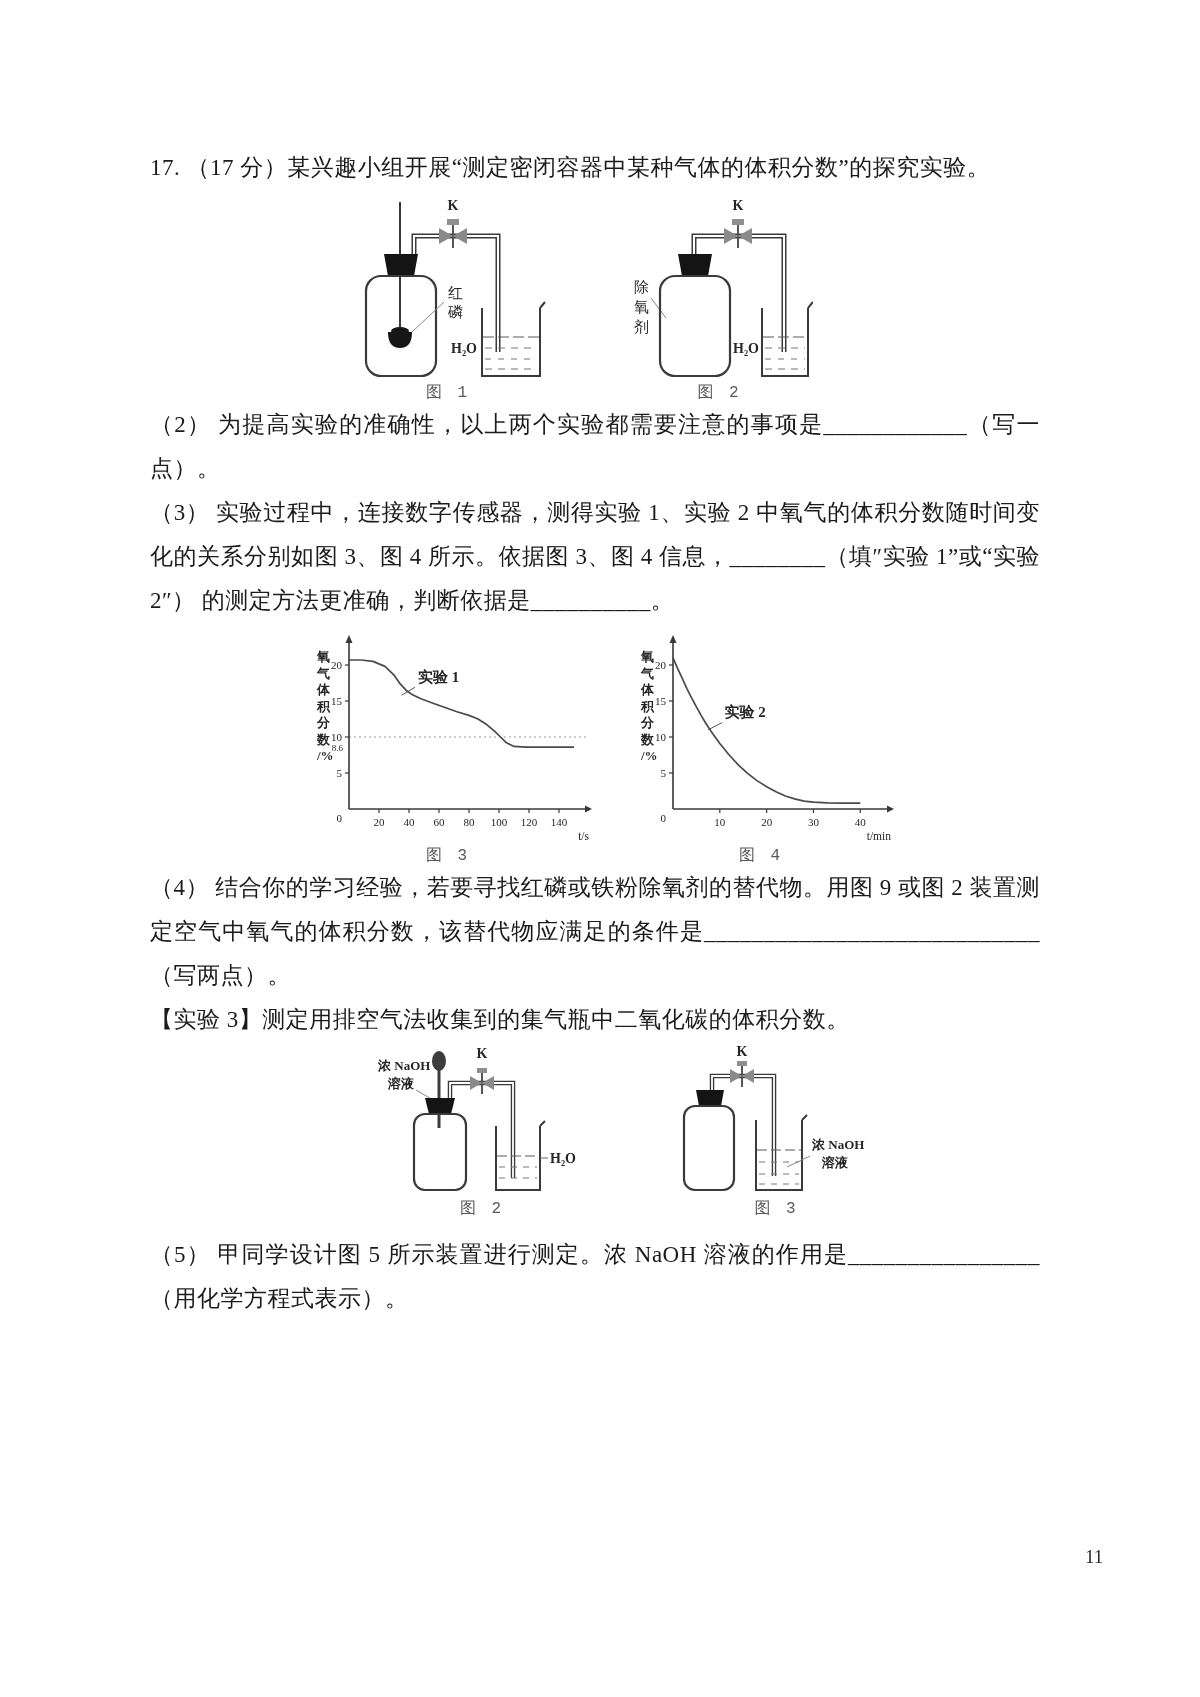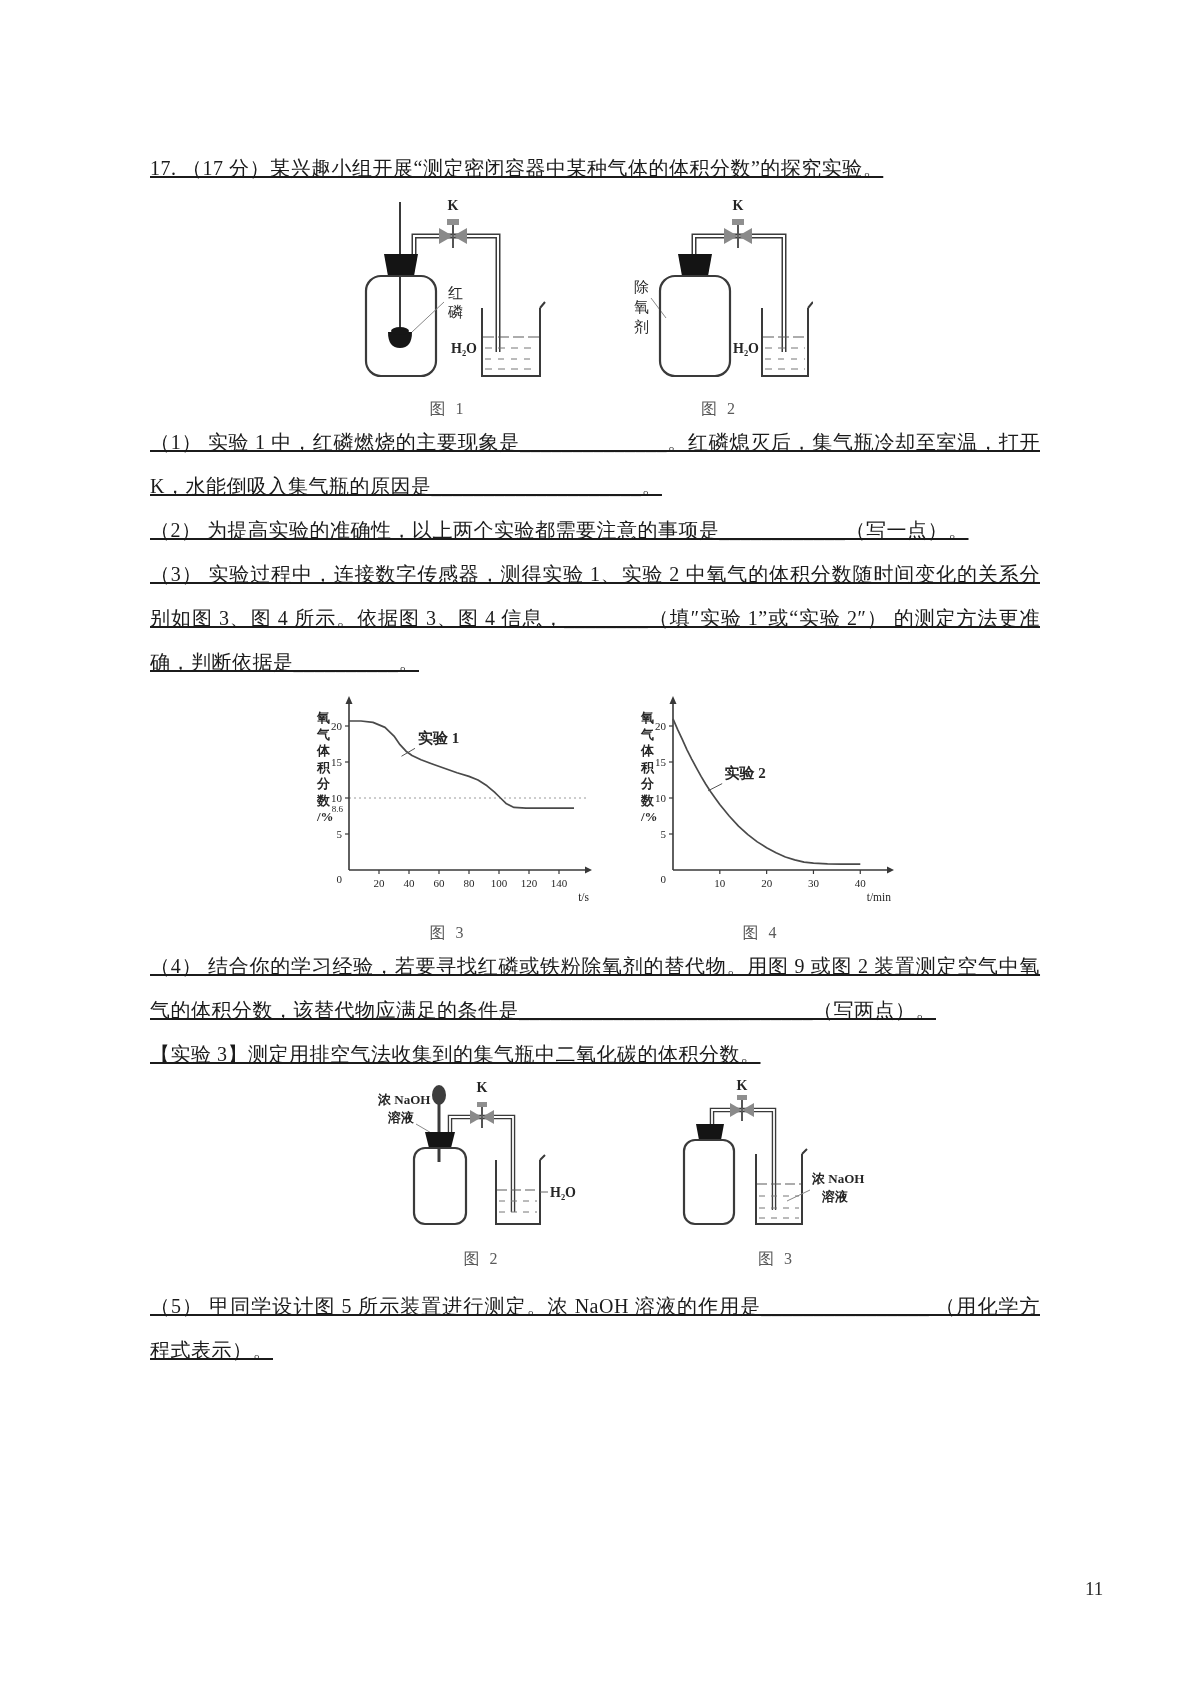--- a/index.html
+++ b/index.html
@@ -1,35 +1,35 @@
 <!DOCTYPE html>
 <html><head>
 <meta charset="utf-8">
 <style>
   html,body{margin:0;padding:0;}
   body{
     width:1200px;height:1697px;background:#ffffff;position:relative;overflow:hidden;
     font-family:"Liberation Serif","DejaVu Serif",serif;color:#1b1b1b;
   }
   .page{padding:146px 160px 0 150px;}
-  p.line{font-size:20px;line-height:44px;margin:0;text-align:justify;letter-spacing:0.5px;text-decoration:underline;}
+  p.line{font-size:23px;line-height:44px;margin:0;text-align:justify;letter-spacing:0.5px;}
   .sp-sm{margin-top:4px;}
   .fig-row{display:flex;align-items:flex-end;}
   .fig-row-1{margin-left:198px;margin-top:6px;column-gap:78px;}
   .fig-row-2{margin-left:226px;margin-top:4px;column-gap:86px;}
   .chart-row{margin-left:153px;margin-top:8px;column-gap:34px;align-items:flex-end;}
   .figure{display:flex;flex-direction:column;align-items:center;}
-  .fig-caption{font-size:16px;color:#5a5a5a;letter-spacing:3px;margin-top:17px;font-family:Liberation Serif, serif;}
+  .fig-caption{font-size:16px;color:#5a5a5a;letter-spacing:3px;margin-top:0;font-family:Liberation Mono, monospace;}
   svg{display:block;}
   svg text{font-family:"Liberation Serif","DejaVu Serif",serif;fill:#262626;}
   .svg-cn{font-size:15px;}
   .svg-cn-sm{font-size:13px;}
   .svg-k{font-size:14px;font-weight:bold;}
   .svg-h2o{font-size:14px;font-weight:600;}
-  .page-number{position:absolute;left:1085px;top:1578px;font-size:19px;color:#2a2a2a;}
+  .page-number{position:absolute;left:1085px;top:1546px;font-size:19px;color:#2a2a2a;}
 </style>
 </head>
 <body>
 
 <div class="page">
 
   <p class="line">17. （17 分）某兴趣小组开展“测定密闭容器中某种气体的体积分数”的探究实验。</p>
 
   <div class="fig-row fig-row-1">
 
@@ -95,21 +95,20 @@
         <path d="M136,112 L136,180 L182,180 L182,112 M182,112 L187,106" fill="none" stroke="#3a3a3a" stroke-width="2"></path>
         <line x1="137" y1="141" x2="181" y2="141" stroke="#5a5a5a" stroke-width="1.2" stroke-dasharray="11,4"></line>
         <line x1="139" y1="152" x2="179" y2="152" stroke="#777" stroke-width="1" stroke-dasharray="7,6"></line>
         <line x1="139" y1="163" x2="179" y2="163" stroke="#777" stroke-width="1" stroke-dasharray="6,7"></line>
         <line x1="139" y1="173" x2="179" y2="173" stroke="#777" stroke-width="1" stroke-dasharray="7,6"></line>
       </svg>
       <div class="fig-caption">图 2</div>
     </div>
   </div>
 
-  <p class="line sp-sm">（1） 实验 1 中，红磷燃烧的主要现象是______________。红磷熄灭后，集气瓶冷却至室温，打开 K，水能倒吸入集气瓶的原因是____________________。</p>
   <p class="line">（2） 为提高实验的准确性，以上两个实验都需要注意的事项是____________（写一点）。</p>
   <p class="line">（3） 实验过程中，连接数字传感器，测得实验 1、实验 2 中氧气的体积分数随时间变化的关系分别如图 3、图 4 所示。依据图 3、图 4 信息，________（填″实验 1”或“实验 2″） 的测定方法更准确，判断依据是__________。</p>
 
   <div class="fig-row chart-row">
     <div class="figure">
       <div>
           <svg width="290" height="214">
             <line x1="46" y1="106" x2="286" y2="106" stroke="#9a9a9a" stroke-width="1" stroke-dasharray="2,3"></line>
             <line x1="46" y1="178" x2="285" y2="178" stroke="#383838" stroke-width="1.6"></line>
             <polygon points="289,178 282,174.5 282,181.5" fill="#383838"></polygon>

